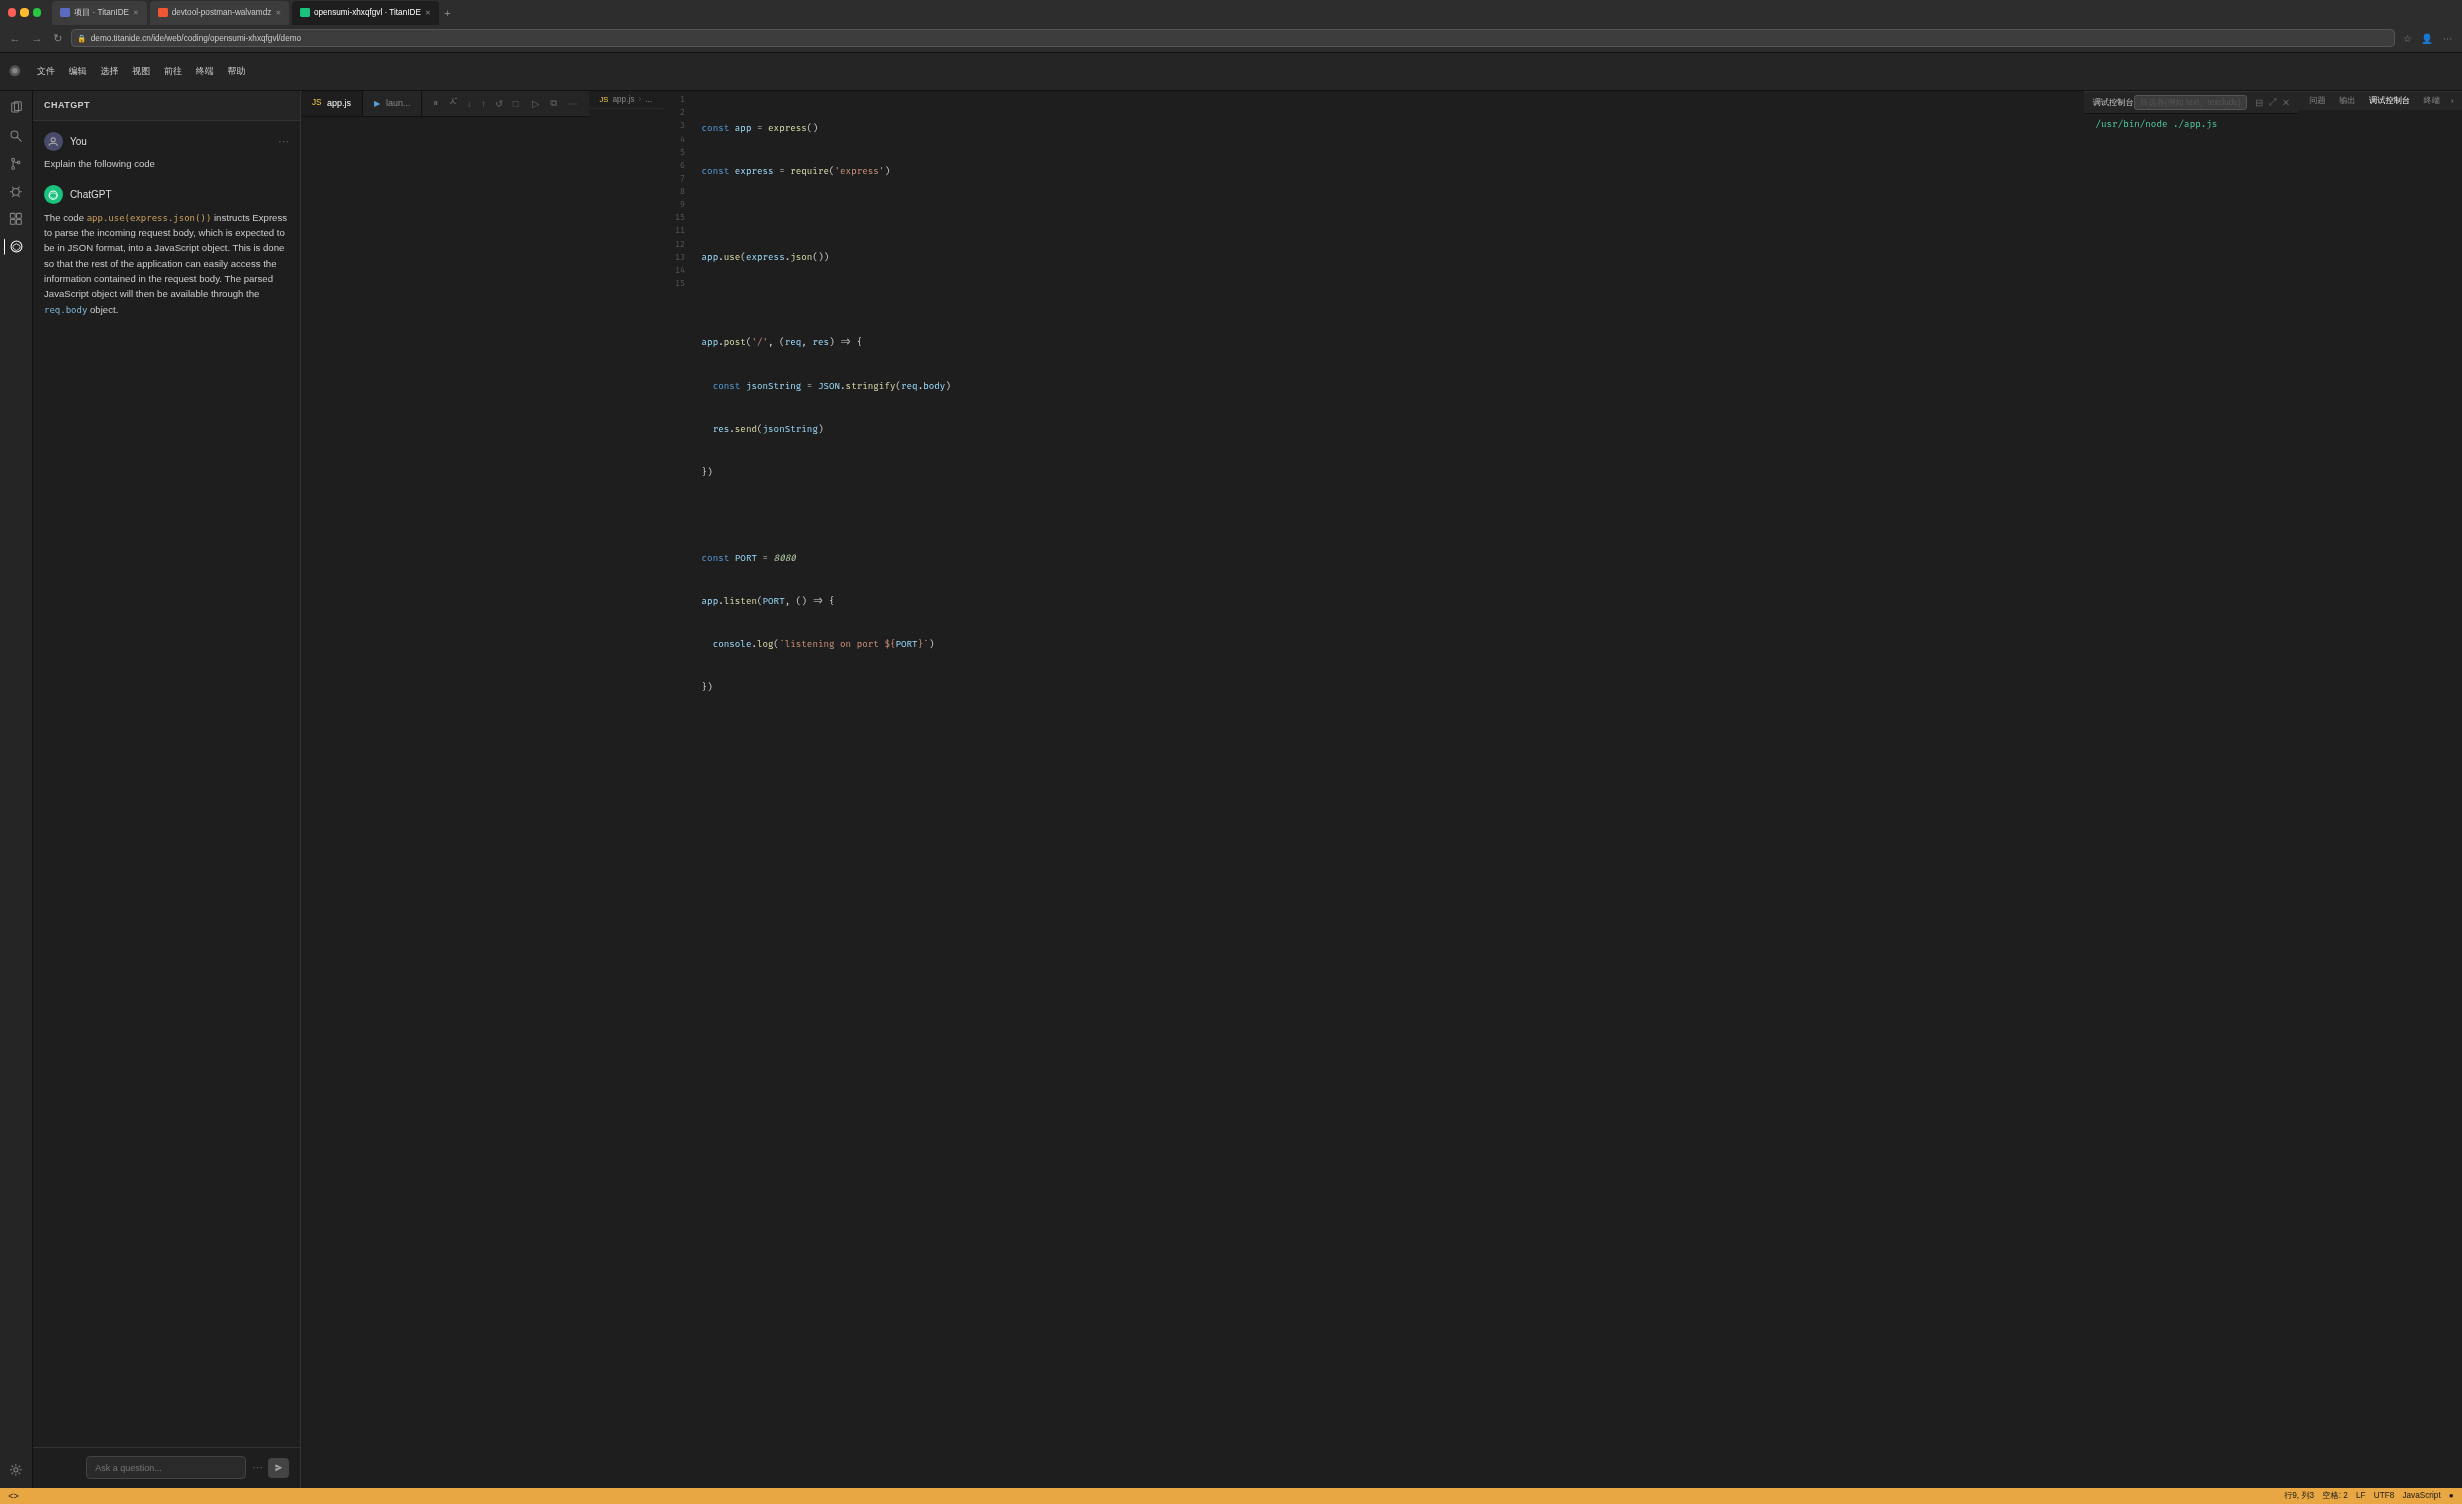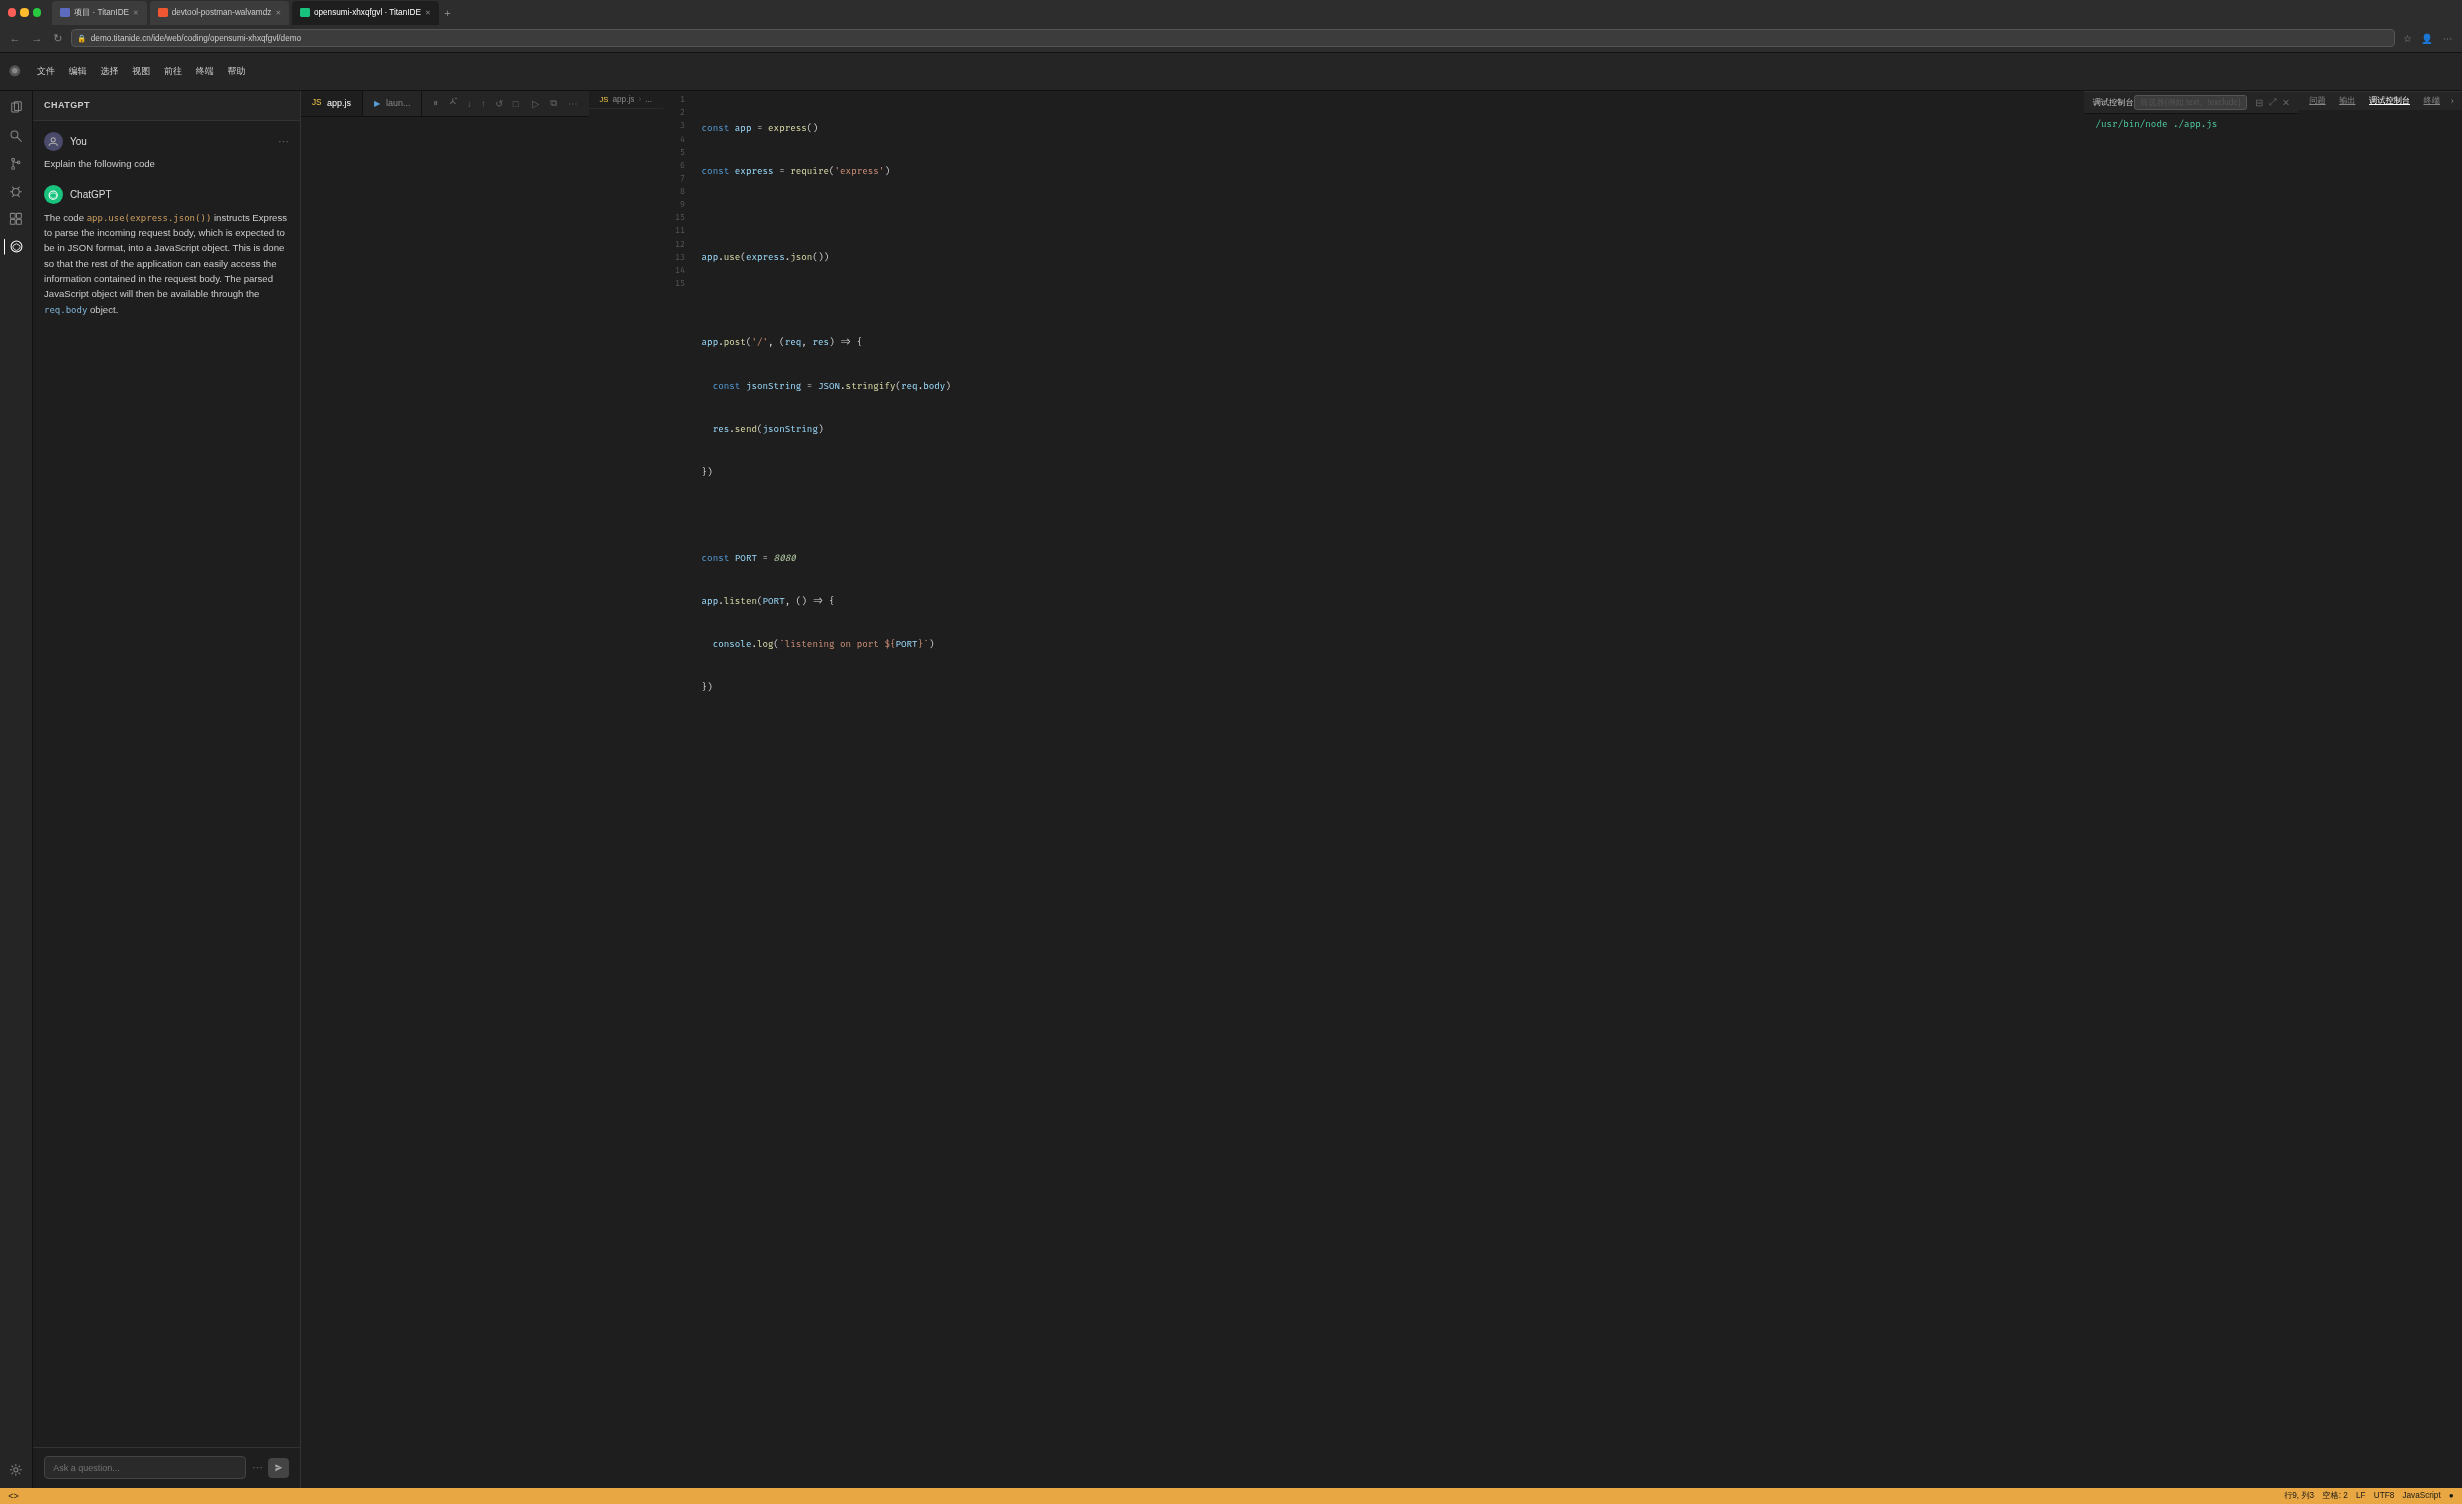--- a/index.html
+++ b/index.html
@@ -294,20 +294,21 @@
     }
     .chat-input {
       flex: 1;
       background: #2a2a2a;
       border: 0.7px solid #444;
       border-radius: 4.1px;
       padding: 5.5px 8.2px;
       color: #888;
       font-size: 9px;
       outline: none;
+      margin-left: 42px;
     }
     .chat-input-actions {
       display: flex;
       gap: 5.5px;
       align-items: center;
     }
     .chat-action-btn {
       background: none;
       border: none;
       color: #666;
@@ -511,21 +512,20 @@
       flex-shrink: 0;
     }
     .bottom-tab {
       font-size: 8.2px;
       color: #888;
       cursor: pointer;
       padding: 2.7px 2.7px;
       height: 21px;
       display: flex;
       align-items: center;
-      text-decoration: underline;
     }
     .bottom-tab.active {
       color: #fff;
     }
 
     
     .status-bar {
       height: 16.5px;
       background: #e8a742;
       display: flex;

